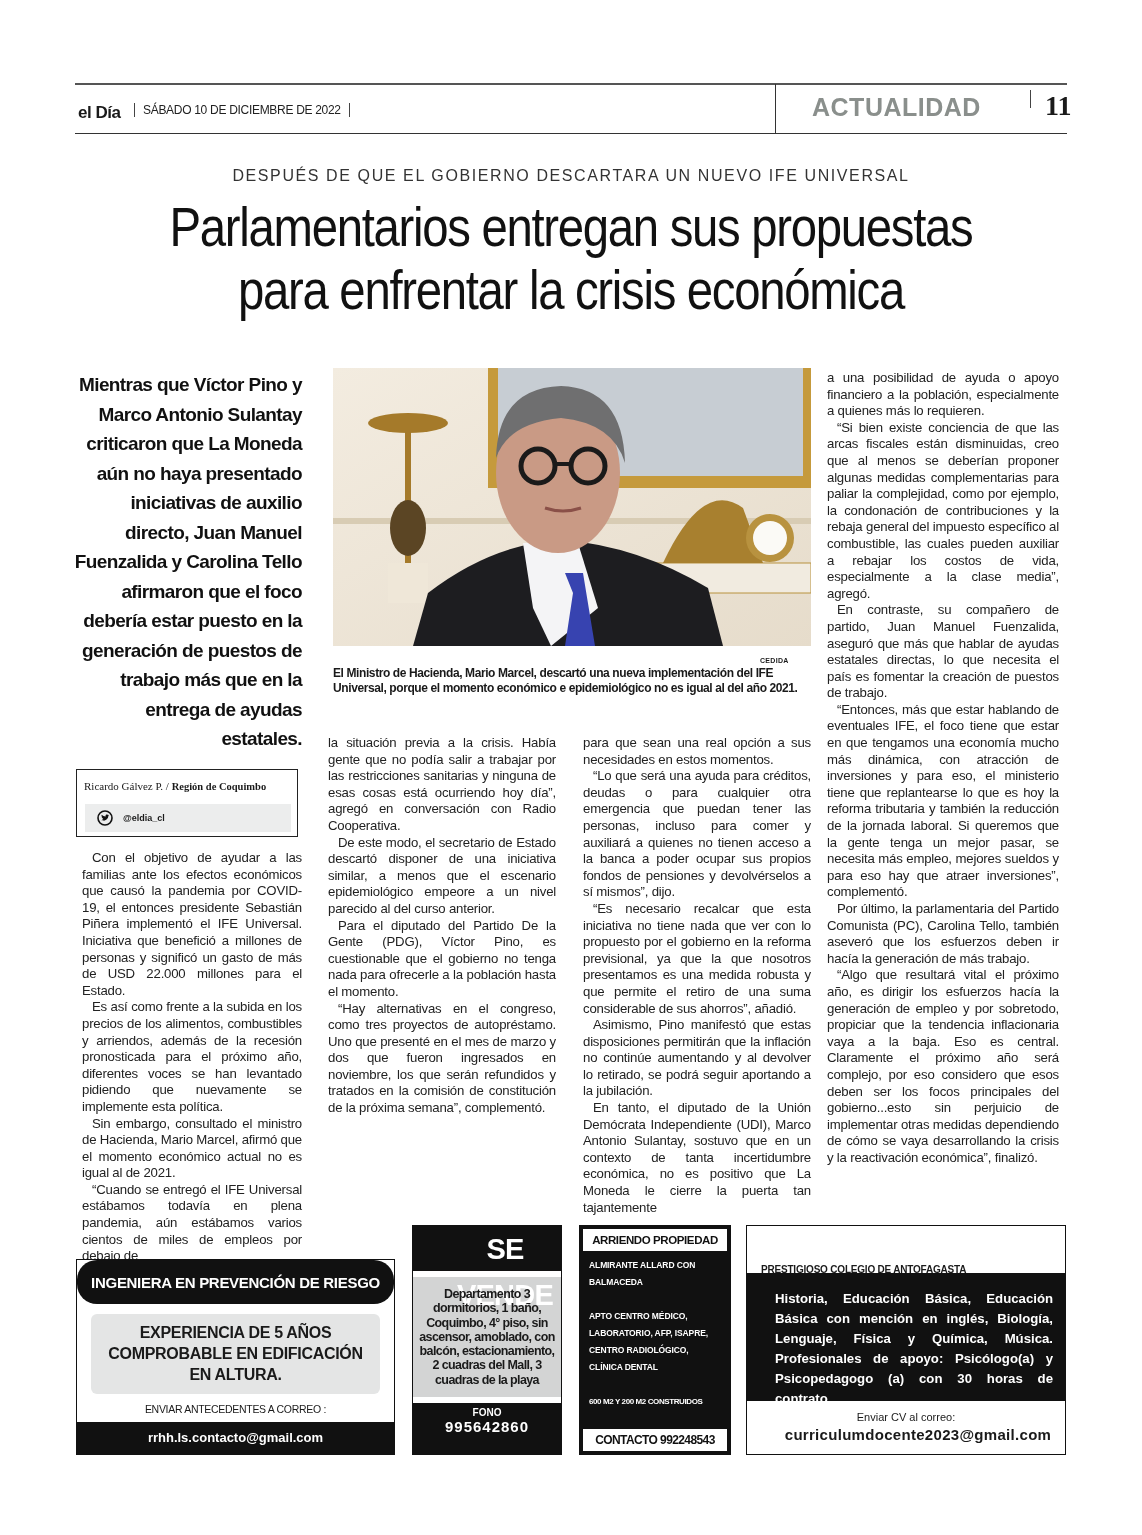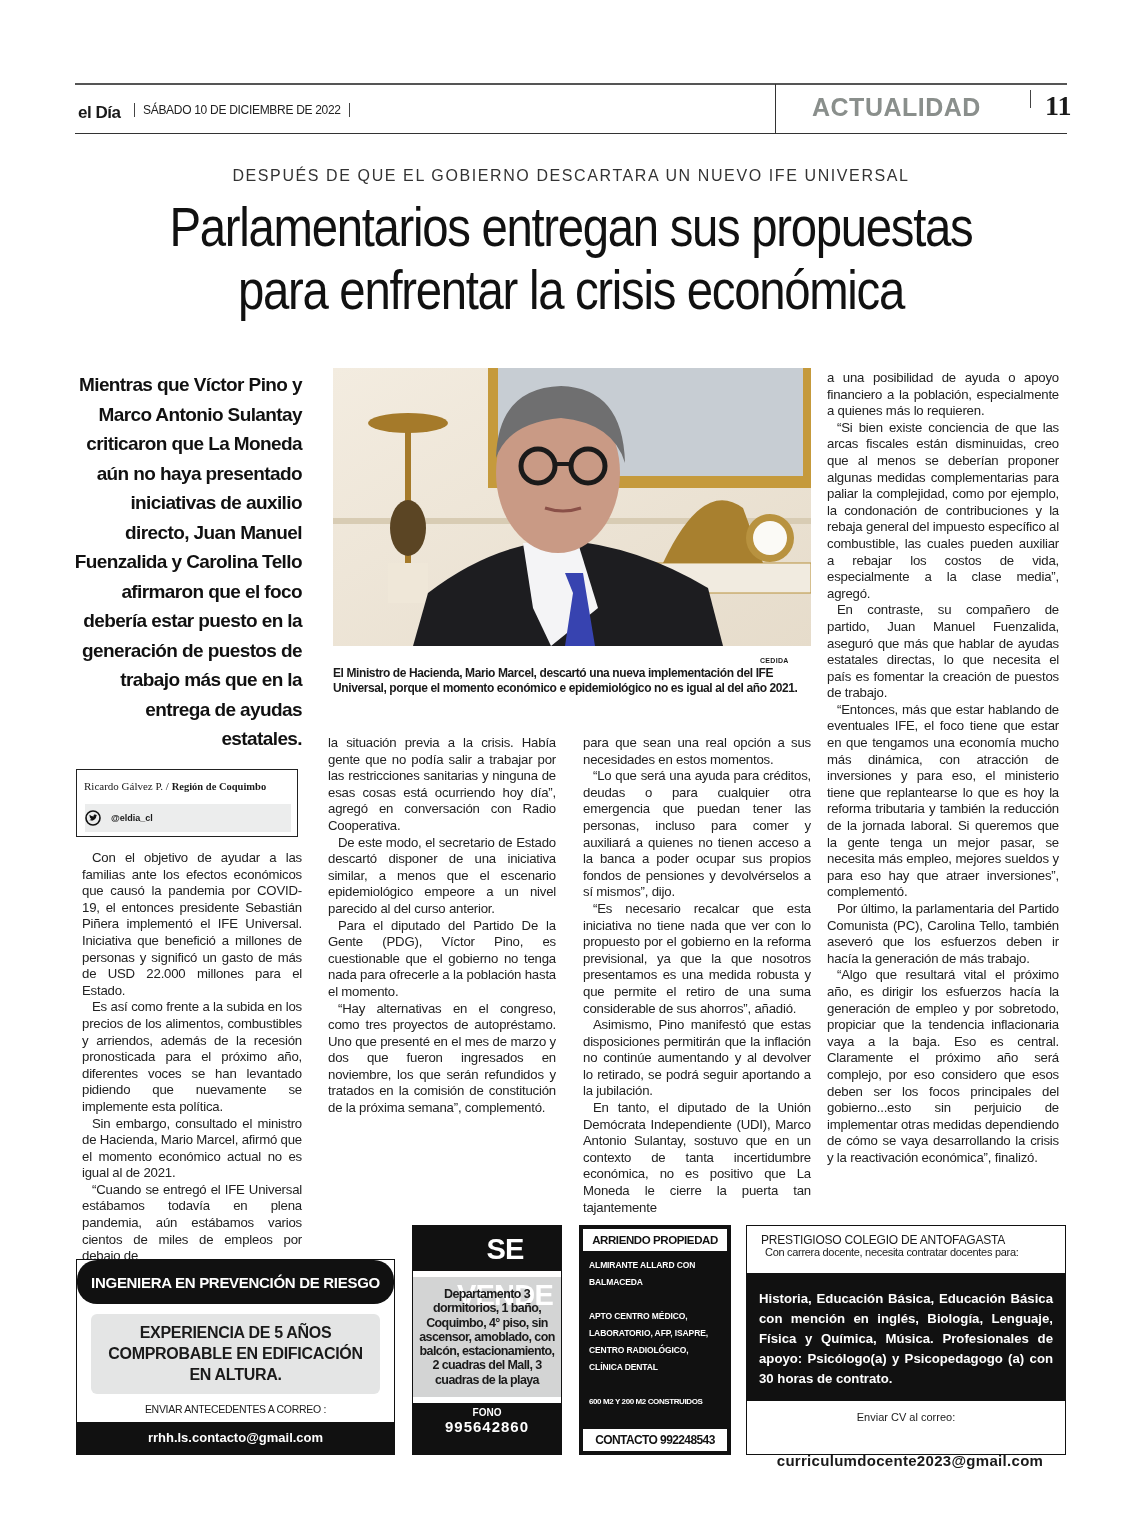--- a/index.html
+++ b/index.html
@@ -15,21 +15,21 @@
   .pagenum{left:1030px;top:90px;font-family:"Liberation Serif",serif;font-size:28px;font-weight:bold;display:flex;align-items:flex-start;gap:14px;}
   .kicker{left:0;width:1142px;top:167px;text-align:center;font-size:16px;letter-spacing:1.6px;color:#333;}
   .headline{left:40px;width:1062px;top:196px;text-align:center;font-family:"Liberation Sans",sans-serif;font-size:55px;line-height:63px;letter-spacing:-1.5px;transform:scaleX(0.86);transform-origin:center top;color:#111;}
   .lede{left:70px;top:370px;width:232px;text-align:right;font-weight:bold;font-size:19px;line-height:29.5px;letter-spacing:-0.6px;color:#111;}
   .photo{left:333px;top:368px;width:478px;height:278px;overflow:hidden;background:#ece3d2;}
   .credit{left:760px;top:657px;font-size:7px;font-weight:bold;letter-spacing:0.3px;}
   .caption{left:333px;top:666px;width:480px;font-size:12px;font-weight:bold;line-height:15px;letter-spacing:-0.4px;}
   .byline{left:76px;top:769px;width:220px;height:66px;border:1px solid #222;}
   .byline .who{position:absolute;left:7px;top:10px;font-family:"Liberation Serif",serif;font-size:11px;}
   .byline .who b{font-size:10.5px;}
-  .byline .tw{position:absolute;left:8px;top:34px;width:206px;height:28px;background:#eceded;display:flex;align-items:center;gap:10px;box-sizing:border-box;font-size:9px;font-weight:bold;}
+  .byline .tw{position:absolute;left:8px;top:34px;width:206px;height:28px;background:#eceded;display:flex;align-items:center;gap:10px;padding-left:12px;box-sizing:border-box;font-size:9px;font-weight:bold;}
   .col{font-size:13.2px;line-height:16.6px;text-align:justify;letter-spacing:-0.2px;color:#222;}
   .col p{margin:0;text-indent:10px;}
   .col p.cont{text-indent:0;}
   .c1{left:82px;top:850px;width:220px;}
   .c2{left:328px;top:735px;width:228px;}
   .c3{left:583px;top:735px;width:228px;}
   .c4{left:827px;top:370px;width:232px;}
   .ad{position:absolute;border:1px solid #111;box-sizing:border-box;}
   .ad1{left:76px;top:1259px;width:319px;height:196px;background:#fff;}
   .ad1 .h{background:#111;color:#fff;font-weight:bold;font-size:15px;text-align:center;height:44px;line-height:46px;letter-spacing:-0.3px;border-radius:20px;}
@@ -41,25 +41,25 @@
   .ad2 .body{background:#fff;margin:0;padding:6px 0;}
   .ad2 .body .in{background:#d3d4d4;text-align:center;font-weight:bold;font-size:12.5px;line-height:14.3px;padding:10px 2px;letter-spacing:-0.6px;}
   .ad2 .f1{color:#fff;text-align:center;font-weight:bold;font-size:10px;margin-top:4px;}
   .ad2 .f2{color:#fff;text-align:center;font-weight:bold;font-size:15px;letter-spacing:1px;}
   .ad3{left:579px;top:1225px;width:152px;height:230px;background:#111;color:#fff;}
   .ad3 .h{background:#fff;color:#111;font-weight:bold;font-size:11.5px;margin:3px 3px 0 3px;height:22px;line-height:22px;text-align:center;letter-spacing:-0.4px;}
   .ad3 .l{font-weight:bold;font-size:8.5px;line-height:17px;padding-left:9px;letter-spacing:-0.1px;}
   .ad3 .gap{height:17px;}
   .ad3 .f{position:absolute;left:3px;bottom:3px;right:3px;background:#fff;color:#111;font-weight:bold;font-size:12px;height:22px;line-height:22px;text-align:center;letter-spacing:-0.6px;}
   .ad4{left:746px;top:1225px;width:320px;height:230px;background:#fff;}
-  .ad4 .h{padding:7px 0 0 14px;font-weight:normal;font-size:12px;letter-spacing:-0.2px;}
+  .ad4 .h{padding:7px 0 0 14px;font-weight:bold;font-size:10px;letter-spacing:-0.2px;margin-top:31px;}
   .ad4 .s{padding-left:18px;font-size:11px;letter-spacing:-0.3px;margin-top:-1px;}
-  .ad4 .blk{position:absolute;left:0;top:47px;width:100%;height:128px;background:#111;color:#fff;font-weight:bold;font-size:13.2px;line-height:20px;padding:16px 12px 0 12px;box-sizing:border-box;text-align:justify;}
+  .ad4 .blk{position:absolute;left:0;top:47px;width:100%;height:128px;background:#111;color:#fff;font-weight:bold;font-size:13.2px;line-height:20px;padding:16px 12px 0 28px;box-sizing:border-box;text-align:justify;}
   .ad4 .e1{position:absolute;left:0;width:100%;top:185px;text-align:center;font-size:11px;}
-  .ad4 .e2{position:absolute;left:4px;width:100%;top:200px;text-align:center;font-weight:bold;font-size:15px;letter-spacing:0.3px;margin-top:26px;}
+  .ad4 .e2{position:absolute;left:12px;width:100%;top:200px;text-align:center;font-weight:bold;font-size:15px;letter-spacing:0.3px;}
 </style>
 </head>
 <body>
 
 <div class="abs rule-top"></div>
 <div class="abs rule-bot"></div>
 <div class="abs vsep"></div>
 <div class="abs brand">el Día</div>
 <div class="abs date">
   <span class="bar"></span>

